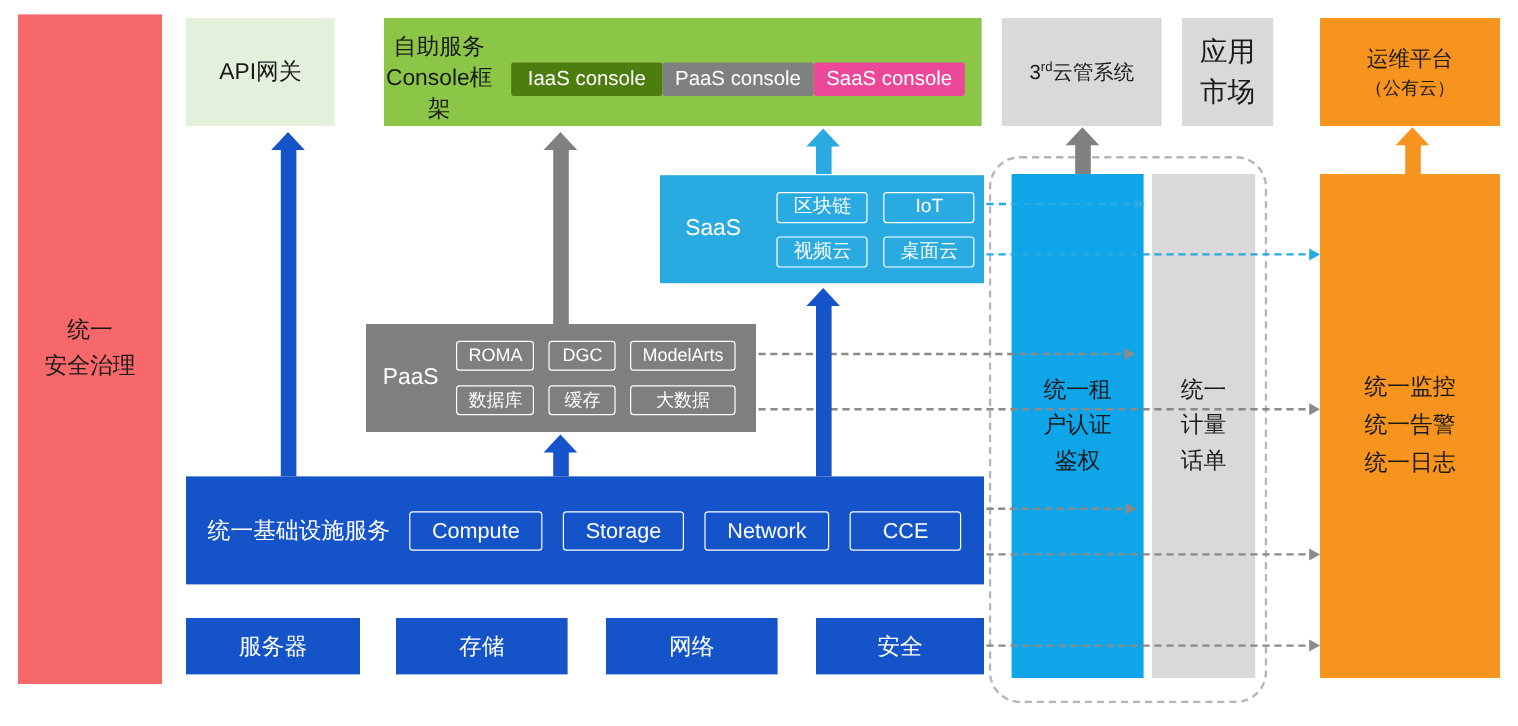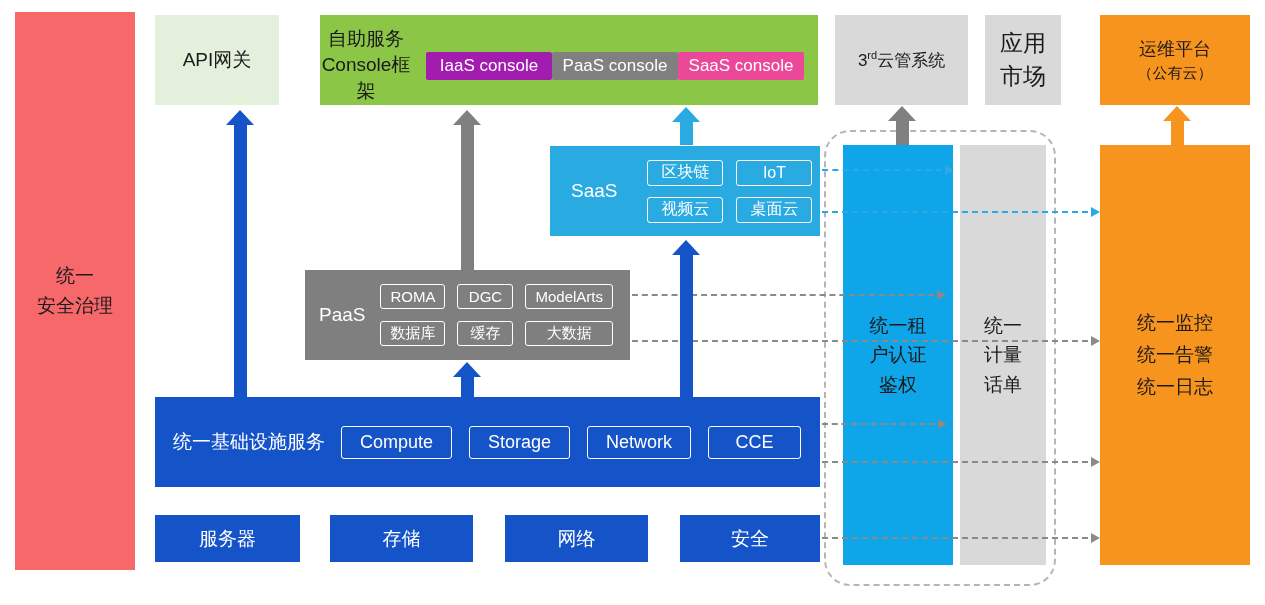--- a/index.html
+++ b/index.html
@@ -12,21 +12,21 @@
   .box { position: absolute; display: flex; align-items: center; justify-content: center; text-align: center; }
   .pre { white-space: pre-line; }
 
   
   .sec-gov   { left:15px;  top:12px;  width:120px; height:558px; background:#F7686B; font-size:19px; line-height:1.6; }
   .api-gw    { left:155px; top:15px;  width:124px; height:90px;  background:#E3F0DC; font-size:19px; }
   .console   { left:320px; top:15px;  width:498px; height:90px;  background:#8CC646; flex-direction:row; justify-content:flex-start; }
   .console-title { margin-top:9px; font-size:19px; }
   .console-btns  { display:flex; width:100%; justify-content:space-between; padding:0 14px; margin-top:11px; }
   .cbtn { height:28px; min-width:126px; display:flex; align-items:center; justify-content:center; color:#fff; font-size:17px; border-radius:2px; padding:0 10px; }
-  .cbtn-iaas { background:#a21caf; }
+  .cbtn-iaas { background:#4d7c0f; }
   .cbtn-paas { background:#808080; }
   .cbtn-saas { background:#ec4899; }
   .third-cloud { left:835px; top:15px; width:133px; height:90px; background:#D9D9D9; font-size:17px; }
   .third-cloud sup { font-size:11px; }
   .app-market  { left:985px; top:15px; width:76px; height:90px; background:#D9D9D9; font-size:23px; line-height:1.45; }
   .om-platform { left:1100px; top:15px; width:150px; height:90px; background:#F7941E; flex-direction:column; }
   .om-l1 { font-size:18px; }
   .om-l2 { font-size:15px; margin-top:3px; }
 
   .saas-box { left:550px; top:146px; width:270px; height:90px; background:#29ABE2; color:#fff; justify-content:flex-start; padding-left:21px; }

